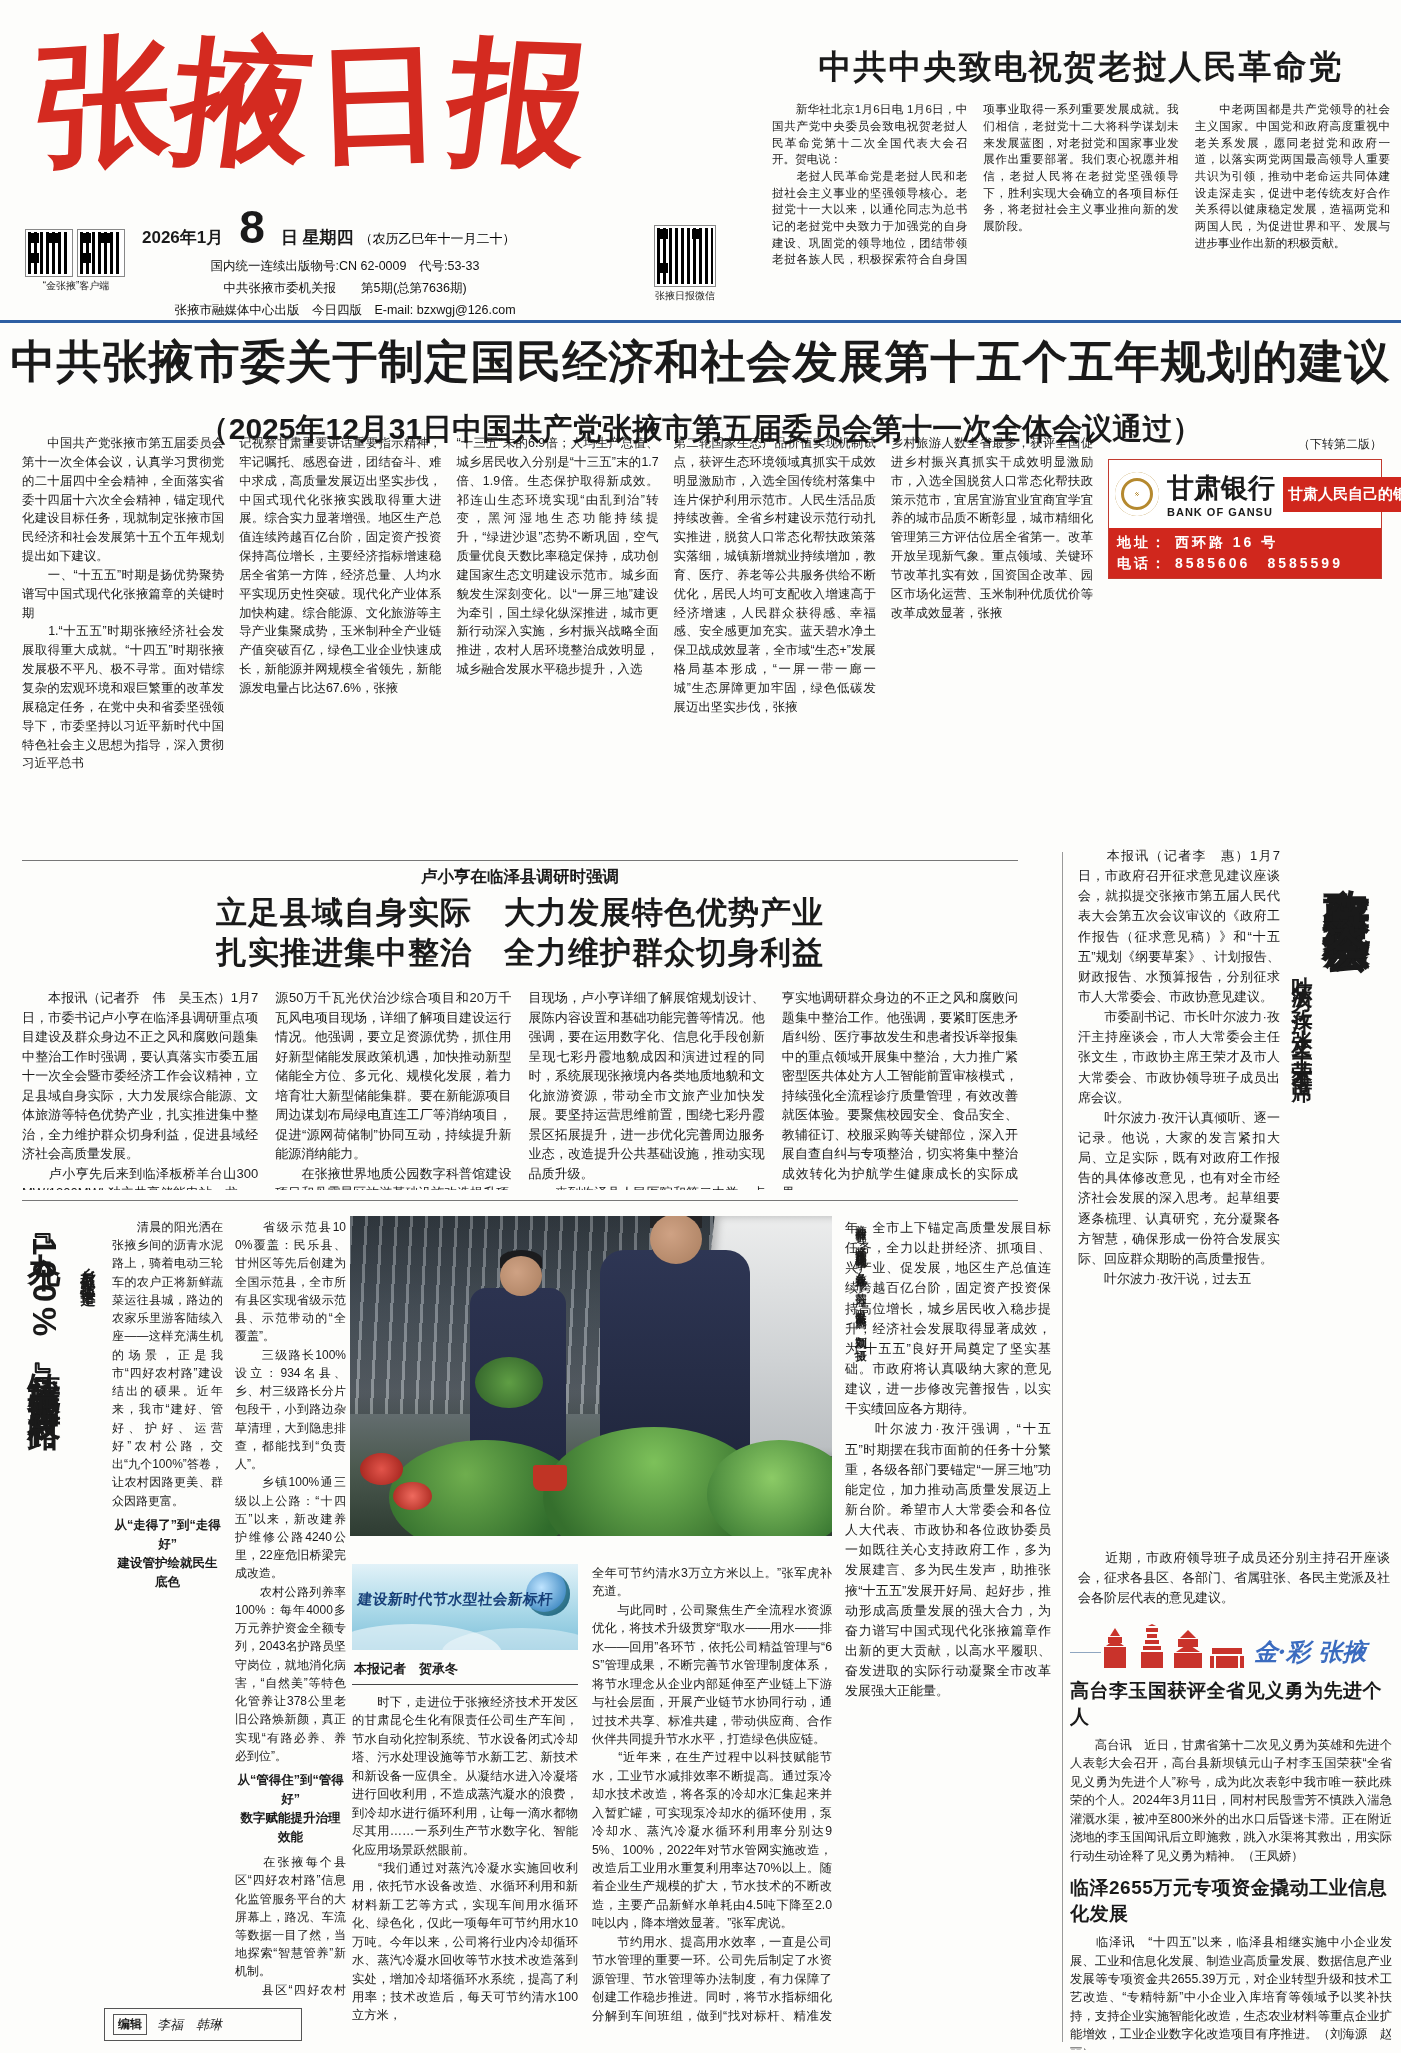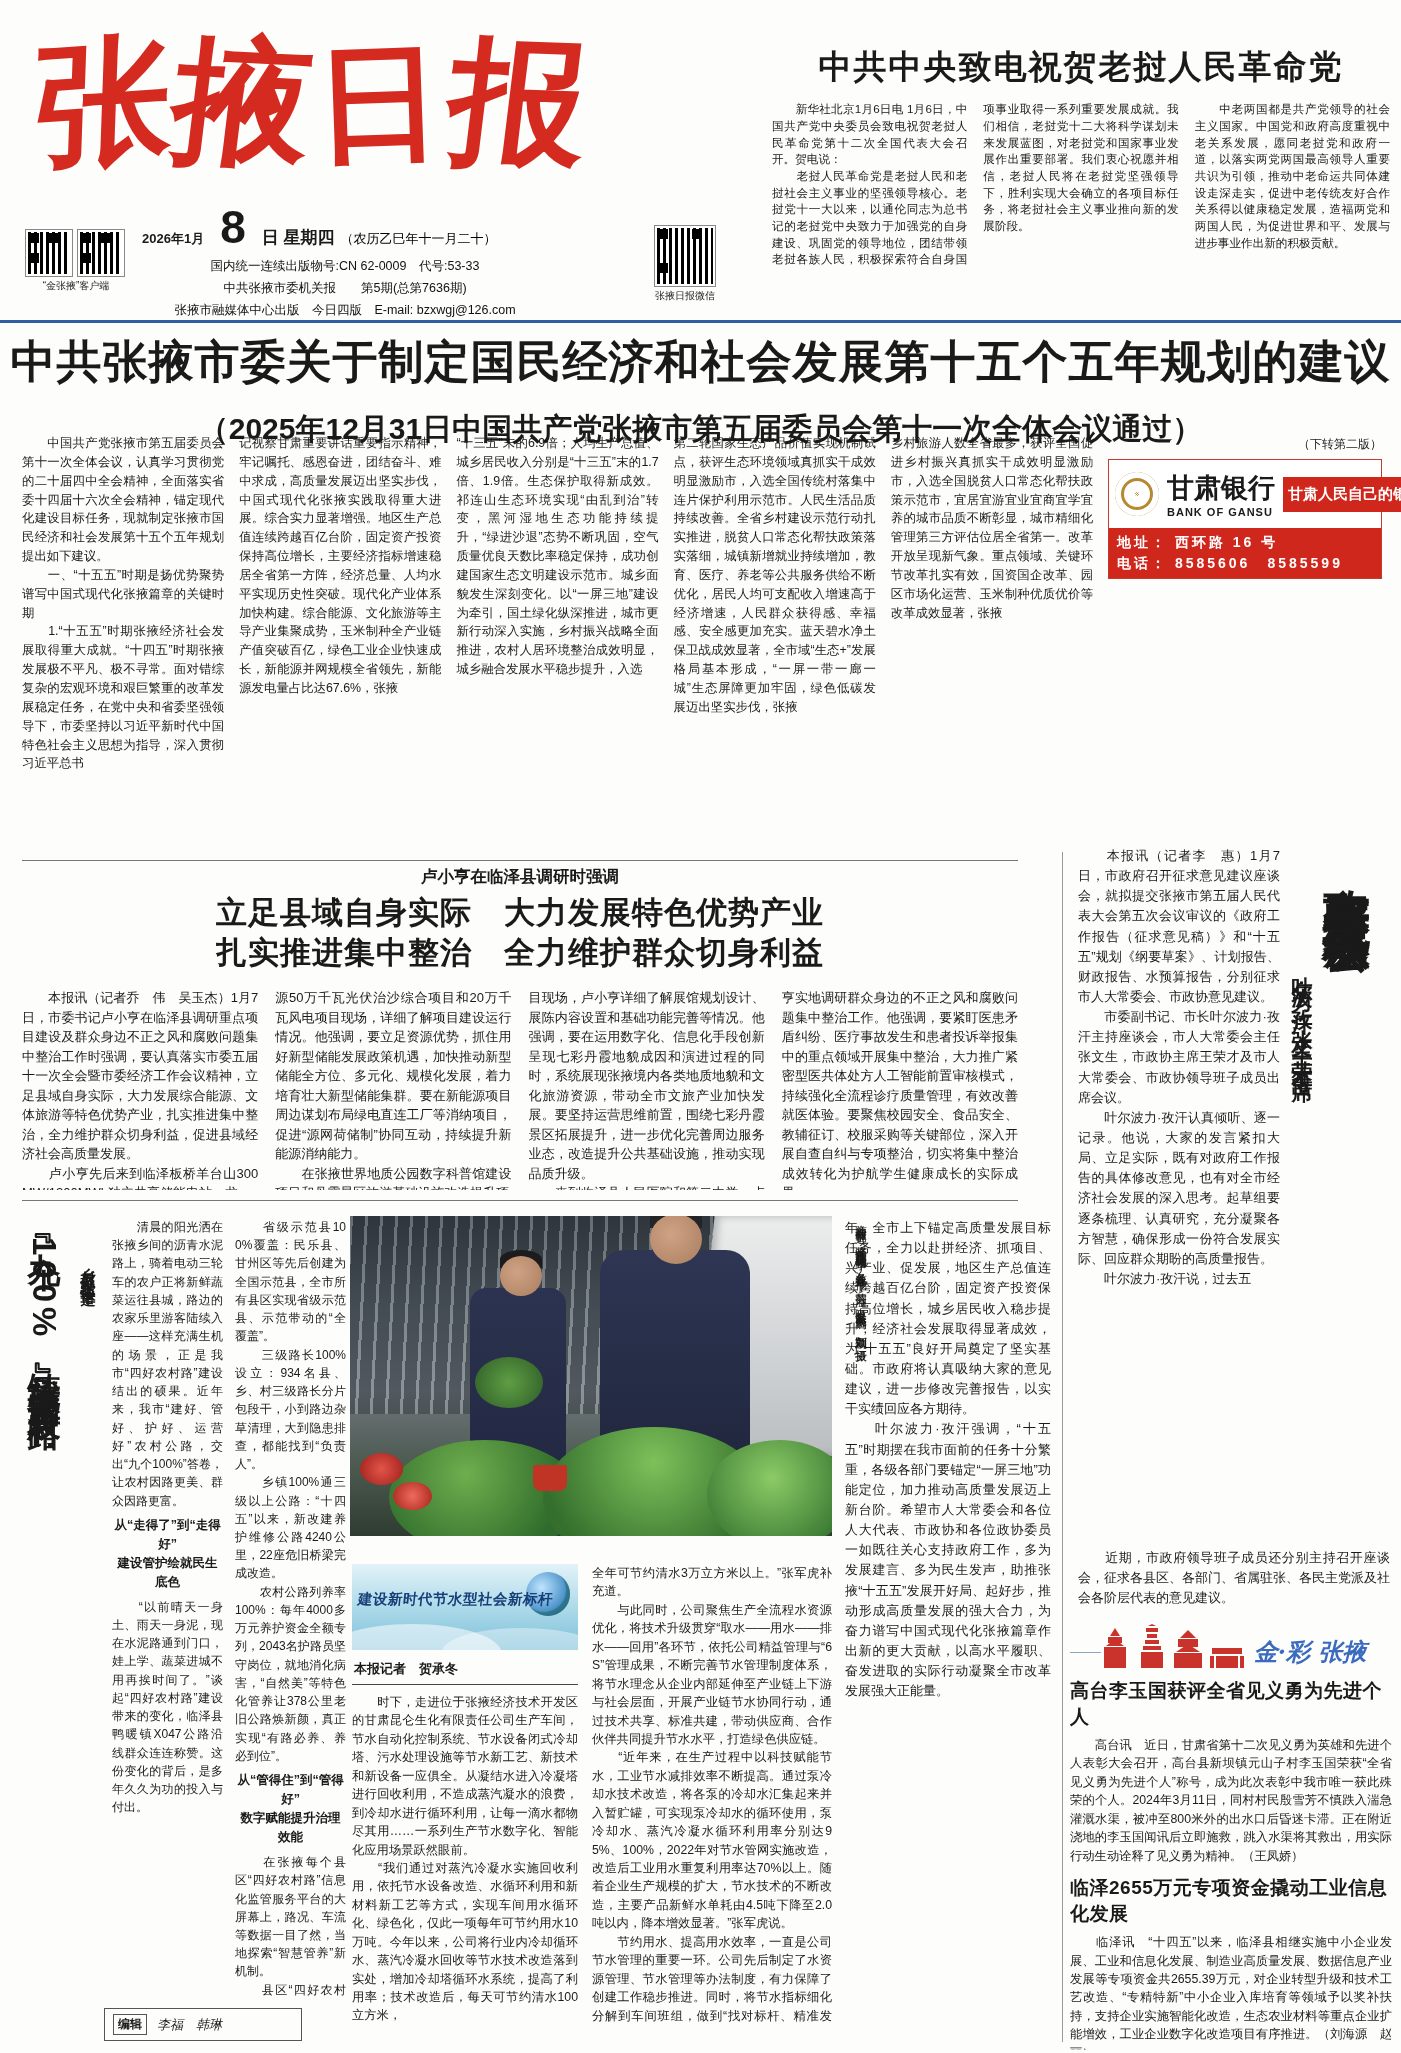--- a/index.html
+++ b/index.html
@@ -9,21 +9,21 @@
   .jtxt{text-align:justify;word-break:break-all;overflow:hidden;white-space:pre-line;}
   
   .masthead{left:34px;top:26px;width:505px;height:180px;display:flex;justify-content:space-between;}
   .masthead span{font-family:"DejaVu Serif",serif;font-weight:bold;font-size:138px;line-height:1.1;
        color:#d42a20;display:inline-block;}
   .masthead span:nth-child(1){transform:rotate(-4deg) skewX(-6deg);}
   .masthead span:nth-child(2){transform:rotate(3deg) skewX(-4deg);}
   .masthead span:nth-child(3){transform:rotate(-2deg) scale(.92);}
   .masthead span:nth-child(4){transform:rotate(2deg) skewX(-5deg);}
   .dateline{left:142px;top:200px;width:410px;display:flex;align-items:baseline;gap:6px;white-space:nowrap;}
-  .dl-ym{font-size:13px;font-weight:bold;text-align:center;}
+  .dl-ym{font-size:17px;font-weight:bold;text-align:center;}
   .dl-day{font-size:46px;font-weight:900;padding:0 10px;}
   .dl-wd{font-size:17px;font-weight:bold;}
   .dl-lunar{font-size:13px;font-family:"DejaVu Serif",serif;color:#000000;}
   .pubinfo{left:130px;top:256px;width:430px;text-align:center;font-size:12.5px;line-height:1.75;color:#111;}
   
   .qr{background:
       linear-gradient(#000,#000) 1px 1px/10px 10px no-repeat,
       linear-gradient(#000,#000) calc(100% - 11px) 1px/10px 10px no-repeat,
       linear-gradient(#000,#000) 1px calc(100% - 11px)/10px 10px no-repeat,
       repeating-linear-gradient(90deg,#000 0 3px,#fff 3px 6px),
@@ -233,21 +233,20 @@
 </div>
 <div class="abs grayrule lu-rule2"></div>
 
 <div class="abs rural-vh">『九个100%』铸就张掖『四好农村路』</div>
 <div class="abs rural-kicker">乡村振兴驶上快车道</div>
 <div class="abs rural-cols">
   <div class="rural-col">
     <div class="jtxt">　　清晨的阳光洒在张掖乡间的沥青水泥路上，骑着电动三轮车的农户正将新鲜蔬菜运往县城，路边的农家乐里游客陆续入座——这样充满生机的场景，正是我市“四好农村路”建设结出的硕果。近年来，我市“建好、管好、护好、运营好”农村公路，交出“九个100%”答卷，让农村因路更美、群众因路更富。</div>
     <div class="r-sub" style="white-space:pre-line">从“走得了”到“走得好”
 建设管护绘就民生底色</div>
-    <div class="jtxt">　　“以前晴天一身土、雨天一身泥，现在水泥路通到门口，娃上学、蔬菜进城不用再挨时间了。”谈起“四好农村路”建设带来的变化，临泽县鸭暖镇X047公路沿线群众连连称赞。这份变化的背后，是多年久久为功的投入与付出。</div>
   </div>
   <div class="rural-col">
     <div class="jtxt">　　省级示范县100%覆盖：民乐县、甘州区等先后创建为全国示范县，全市所有县区实现省级示范县、示范带动的“全覆盖”。
 　　三级路长100%设立：934名县、乡、村三级路长分片包段干，小到路边杂草清理，大到隐患排查，都能找到“负责人”。
 　　乡镇100%通三级以上公路：“十四五”以来，新改建养护维修公路4240公里，22座危旧桥梁完成改造。
 　　农村公路列养率100%：每年4000多万元养护资金全额专列，2043名护路员坚守岗位，就地消化病害，“自然美”等特色化管养让378公里老旧公路焕新颜，真正实现“有路必养、养必到位”。</div>
     <div class="r-sub" style="white-space:pre-line">从“管得住”到“管得好”
 数字赋能提升治理效能</div>
     <div class="jtxt">　　在张掖每个县区“四好农村路”信息化监管服务平台的大屏幕上，路况、车流等数据一目了然，当地探索“智慧管养”新机制。
 　　县区“四好农村路”信息化监管服务率100%建成：争取政策补助资金600万元，县区平台与省级平台互联互通，实现“四好农村路”一张网管理，6个县区监管平台全部建成并高效运行。

